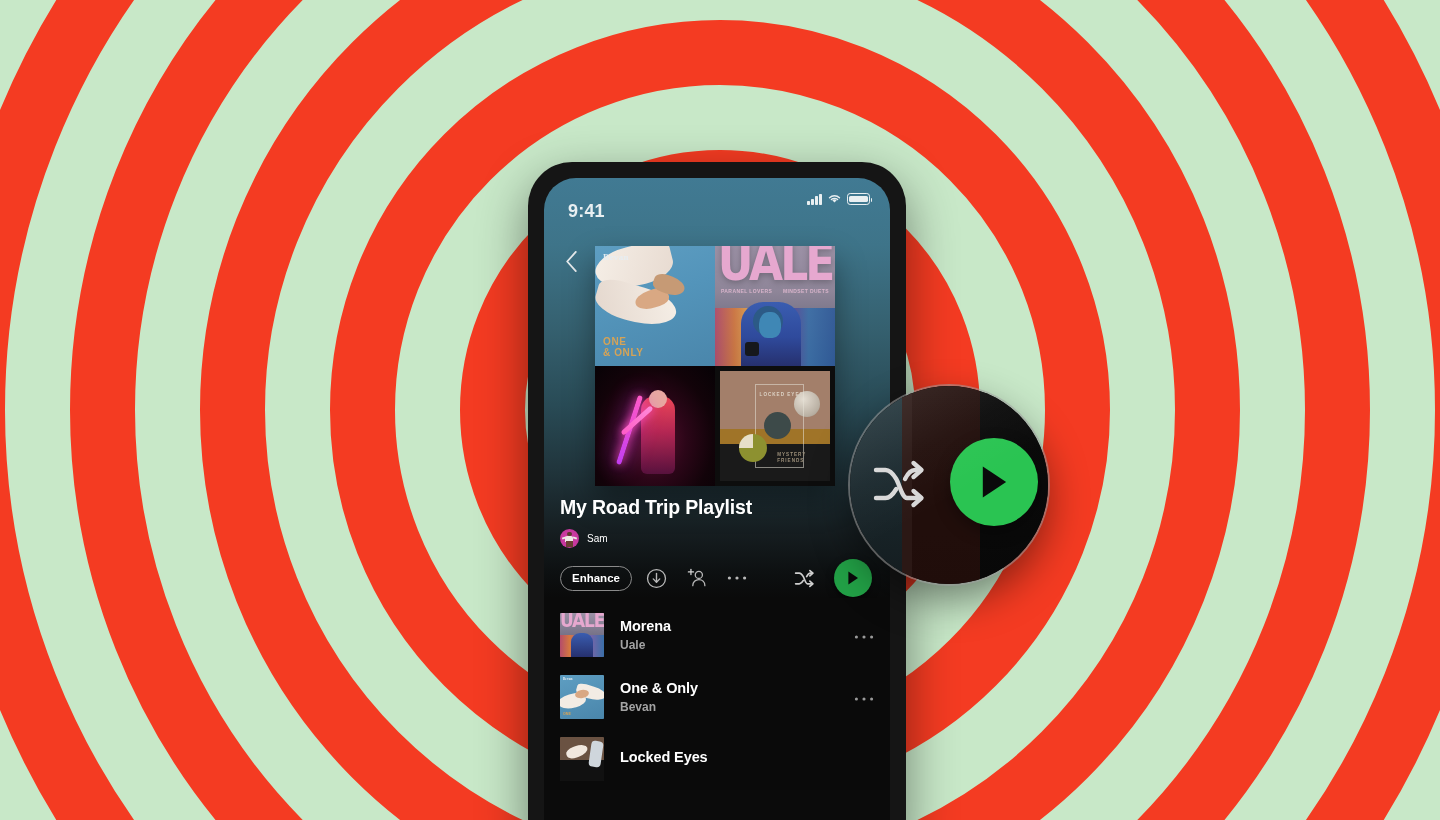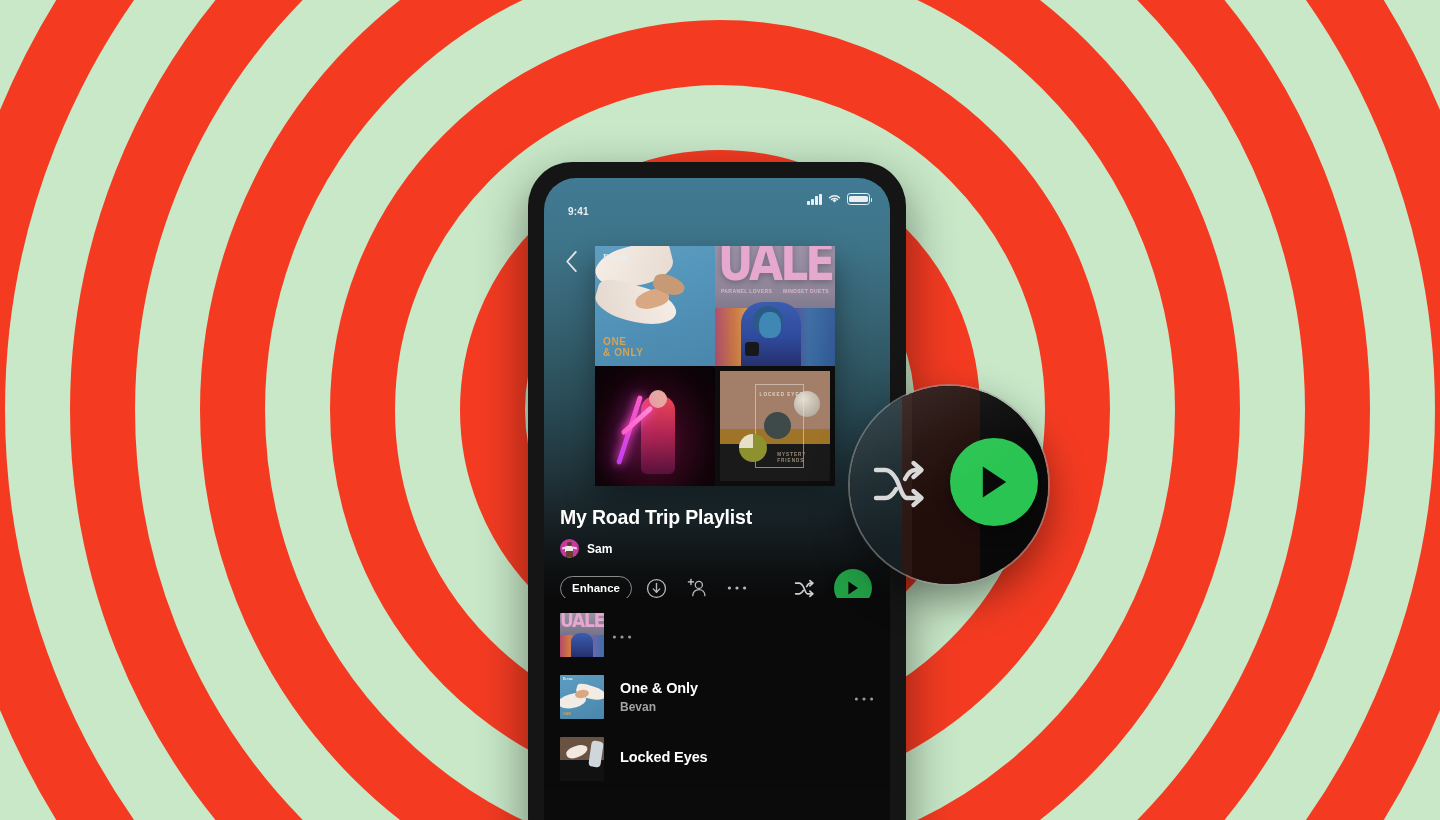--- a/index.html
+++ b/index.html
@@ -66,21 +66,21 @@
 
   
   #statusbar {
     position: relative;
     height: 36px;
     display: flex; align-items: center;
     justify-content: space-between;
     padding: 6px 20px 0 24px;
   }
   #clock {
-    color: #e9eff1; font-size: 10px; font-weight: bold;
+    color: #e9eff1; font-size: 18px; font-weight: bold;
     letter-spacing: .2px;
     margin-top: 24px;
   }
   #status-icons { display: flex; align-items: center; gap: 5px; }
   .bar-set { display: flex; align-items: flex-end; gap: 1.5px; height: 11px; }
   .bar-set i { display: block; width: 2.6px; background: #e9eff1; border-radius: .8px; }
   .bar-set i:nth-child(1){ height: 4px; }
   .bar-set i:nth-child(2){ height: 6px; }
   .bar-set i:nth-child(3){ height: 8.5px; }
   .bar-set i:nth-child(4){ height: 11px; }
@@ -226,41 +226,41 @@
   .t4 .olive {
     position:absolute; left:17%; top:57%; width:28px; height:28px;
     border-radius:50%; background:#8d9130;
   }
   .t4 .wedge {
     position:absolute; left:17%; top:57%; width:14px; height:14px;
     background:#e7dfc9; border-radius: 14px 0 0 0;
   }
 
   
-  #meta { position:absolute; left:0; right:0; top:318px; padding:0 16px;margin-top:10px; }
+  #meta { position:absolute; left:0; right:0; top:318px; padding:0 16px; }
   #title {
     color:#ffffff; font-size:19.5px; font-weight:bold; letter-spacing:-.2px;
   }
   #owner-row { display:flex; align-items:center; gap:8px; margin-top:10px; }
   #avatar {
     width:19px; height:19px; border-radius:50%;
     background: radial-gradient(circle at 50% 50%, #d13fa6 0%, #c0339a 100%);
     position:relative; overflow:hidden; flex:none;
   }
   #avatar .av-head { position:absolute; left:7.2px; top:2.6px; width:4.4px; height:4.4px;
                      border-radius:50%; background:#5d3a2e; }
   #avatar .av-body { position:absolute; left:5.4px; top:7.2px; width:8px; height:6px;
                      background:#efe9e6; border-radius:2px 2px 0 0; }
   #avatar .av-arm1 { position:absolute; left:2px; top:7.6px; width:4px; height:1.6px;
                      background:#efe9e6; transform:rotate(-18deg); }
   #avatar .av-arm2 { position:absolute; right:2px; top:7.6px; width:4px; height:1.6px;
                      background:#efe9e6; transform:rotate(18deg); }
   #avatar .av-legs { position:absolute; left:6.2px; top:12.4px; width:6.4px; height:6px;
                      background:#6a3f33; }
-  #owner-name { color:#ffffff; font-size:12px; font-weight:bold; }
+  #owner-name { color:#ffffff; font-size:10px; font-weight:normal; }
 
   #dur-row { display:flex; align-items:center; gap:7px; margin-top:10px; }
   #duration { color:#b2b2b2; font-size:12.5px; font-weight:bold; }
 
   
   #actions { display:flex; align-items:center; margin-top:14px; height:32px; }
   #enhance {
     height:25px; padding:0 11px; border:1px solid #8a8a8a; border-radius:14px;
     color:#ffffff; font-size:11.5px; font-weight:bold;
     display:flex; align-items:center; cursor:pointer; background:transparent;
@@ -524,20 +524,24 @@
 
 
           <div class="row">
             <div class="thumb">
               <span class="mini-uale">
                 <span class="mu-bot"></span>
                   <span class="mu-p"></span>
                 <span class="mu-txt">UALE</span>
               </span>
             </div>
+            <div class="row-text">
+              <div class="row-title">Morena</div>
+              <div class="row-sub">Uale</div>
+            </div>
             <div class="row-more">
               <svg width="20" height="6" viewBox="0 0 20 6">
                 <circle cx="2.4" cy="3" r="1.55" fill="#9a9a9a"></circle>
                 <circle cx="10" cy="3" r="1.55" fill="#9a9a9a"></circle>
                 <circle cx="17.6" cy="3" r="1.55" fill="#9a9a9a"></circle>
               </svg>
             </div>
           </div>
 
           <div class="row">

